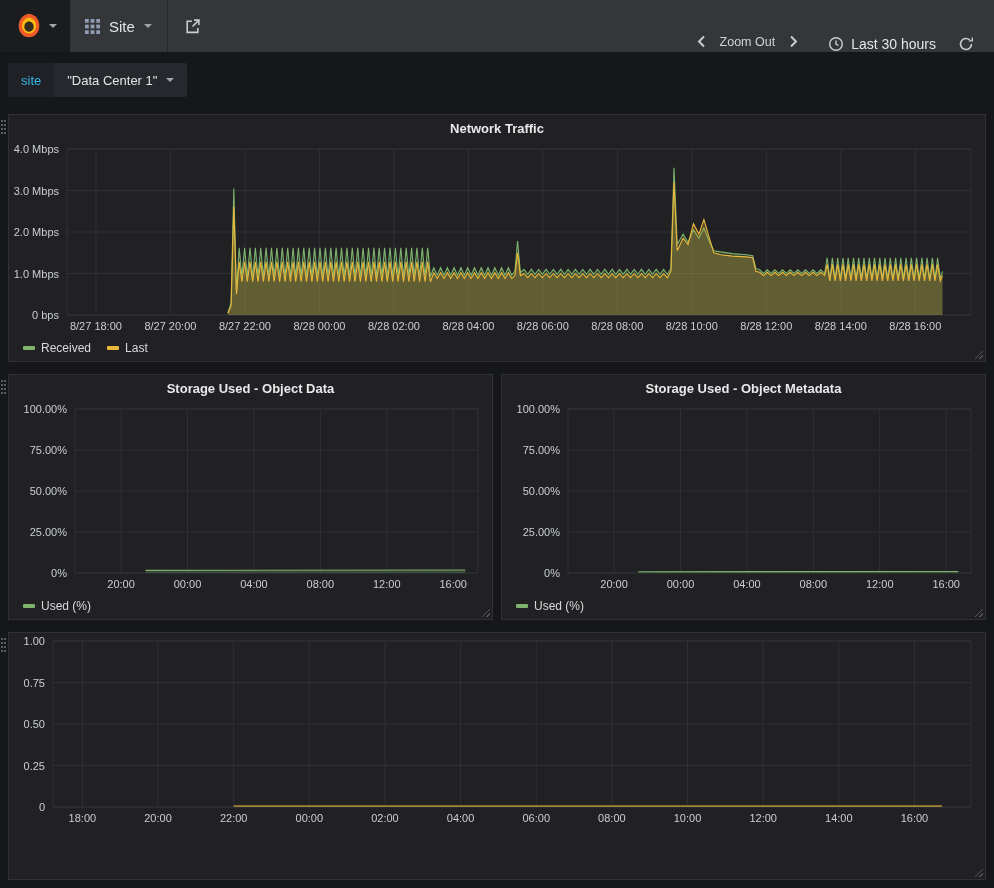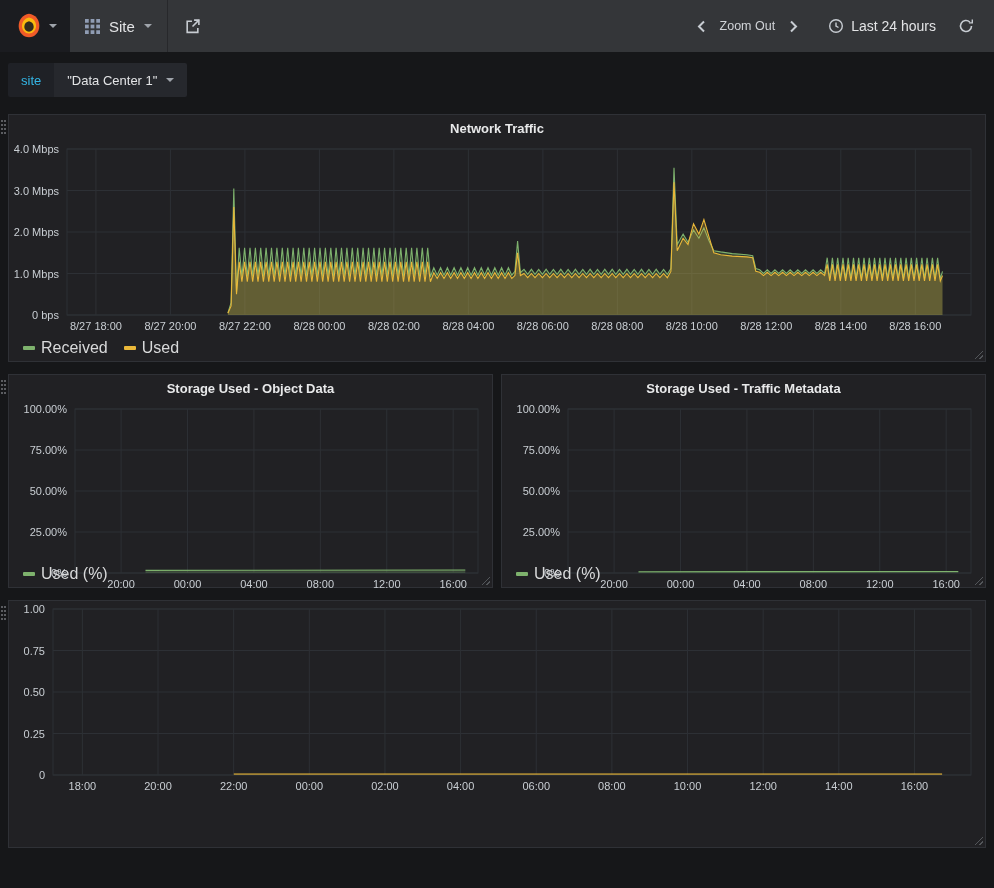--- a/index.html
+++ b/index.html
@@ -6,41 +6,41 @@
   html,body{margin:0;padding:0}
   body{width:994px;height:888px;background:#161719;font-family:"Liberation Sans",sans-serif;color:#d8d9da;overflow:hidden}
 
   
   .navbar{height:52px;background:#343639;display:flex;align-items:stretch}
   .logo-btn{width:70px;background:#1b1c20;display:flex;align-items:center;justify-content:center;gap:5px;cursor:pointer}
   .caret{width:0;height:0;border-left:4px solid transparent;border-right:4px solid transparent;border-top:4px solid #9fa4ab;display:inline-block}
   .nav-item{display:flex;align-items:center;gap:9px;padding:0 15px;cursor:pointer}
   .site-menu{border-right:1px solid #27282b;font-size:15px;color:#e3e4e6}
   .share-btn{padding:0 16px}
-  .nav-right{margin-left:auto;display:flex;align-items:center;padding-right:12px}
+  .nav-right{margin-left:auto;display:flex;align-items:flex-end;padding-right:12px}
   .zoom-group{display:flex;align-items:center;gap:11px;padding:0 12px;font-size:12.5px;color:#d0d3d7}
   .chev{display:flex;align-items:center;cursor:pointer;padding:4px}
   .time-btn{display:flex;align-items:center;gap:7px;padding:0 14px;font-size:14px;cursor:pointer;color:#e3e4e6}
   .refresh-btn{display:flex;align-items:center;padding:0 8px;cursor:pointer}
 
   
   .submenu{padding:11px 8px 0}
   .var-pill{display:inline-flex;height:34px;border-radius:2px;overflow:hidden;cursor:pointer}
   .var-label{background:#1f2126;color:#33b5e5;display:flex;align-items:center;padding:0 13px;font-size:13px}
   .var-value{background:#26282d;display:flex;align-items:center;gap:9px;padding:0 13px;font-size:13px;color:#e3e4e6}
 
   
   .dash{padding:17px 8px 0}
   .row{position:relative;margin-bottom:12px}
   .row2{display:flex;gap:8px}
   .panel{background:#212124;border:1px solid #2f3136;height:248px;display:flex;flex-direction:column;position:relative}
-  .row2 .panel{flex:1;height:214px}
+  .row2 .panel{flex:1;height:246px}
   .panel-title{height:26px;flex:none;display:flex;align-items:center;justify-content:center;font-weight:bold;font-size:13px;color:#e8e9ea;cursor:pointer}
   .chart{flex:1;min-height:0;cursor:crosshair}
-  .legend{flex:none;height:26px;display:flex;align-items:center;gap:16px;padding:0 14px;font-size:16px;color:#d8d9da}
+  .legend{flex:none;height:26px;display:flex;align-items:center;gap:16px;padding:0 14px;font-size:12px;color:#d8d9da}
   .legend-item{display:flex;align-items:center;gap:6px;cursor:pointer}
   .legend-swatch{width:12px;height:4px;border-radius:1px}
   .row-handle{position:absolute;left:-7px;top:6px;width:2px;height:2px;background:#5b5d61;cursor:move;
     box-shadow:0 4px #5b5d61,0 8px #5b5d61,0 12px #5b5d61,3px 0 #5b5d61,3px 4px #5b5d61,3px 8px #5b5d61,3px 12px #5b5d61}
   .grip{position:absolute;right:2px;bottom:2px;width:9px;height:9px;cursor:nwse-resize;
     background:repeating-linear-gradient(-45deg,transparent 0 2px,#53565a 2px 3px);
     clip-path:polygon(100% 0,100% 100%,0 100%)}
 </style>
 </head>
 <body>
@@ -99,21 +99,21 @@
           </svg>
       </span>
     </div>
     <div class="time-btn">
       <span style="display:flex">
         <svg width="16" height="16" viewBox="0 0 16 16" fill="none" stroke="#c7ccd2" stroke-width="1.4">
           <circle cx="8" cy="8" r="6.3"></circle>
           <path d="M8 4.5V8l2.5 1.5"></path>
         </svg>
       </span>
-      <span>Last 24 hours</span>
+      <span>Last 30 hours</span>
     </div>
     <div class="refresh-btn">
       <span style="display:flex">
         <svg width="16" height="16" viewBox="0 0 16 16" fill="none" stroke="#c7ccd2" stroke-width="1.6">
           <path d="M13.5 8a5.5 5.5 0 1 1-1.7-3.97"></path>
           <path d="M14.3 1.5v3.4h-3.4" stroke-width="1.4"></path>
         </svg>
       </span>
     </div>
   </div>
@@ -176,21 +176,21 @@
             <path d="M218.9 174.0L218.9 172.3L222.1 164.9L224.8 66.1L227.5 153.3L230.2 120.9L232.9 140.8L235.6 120.9L238.3 140.8L241.0 120.9L243.7 140.8L246.4 120.9L249.0 140.8L251.7 120.9L254.4 140.8L257.1 120.9L259.8 140.8L262.5 120.9L265.2 140.8L267.9 120.9L270.6 140.8L273.3 120.9L276.0 140.8L278.7 120.9L281.4 140.8L284.1 120.9L286.7 140.8L289.4 120.9L292.1 140.8L294.8 120.9L297.5 140.8L300.2 120.9L302.9 140.8L305.6 120.9L308.3 140.8L311.0 120.9L313.7 140.8L316.4 120.9L319.1 140.8L321.8 120.9L324.5 140.8L327.1 120.9L329.8 140.8L332.5 120.9L335.2 140.8L337.9 120.9L340.6 140.8L343.3 120.9L346.0 140.8L348.7 120.9L351.4 140.8L354.1 120.9L356.8 140.8L359.5 120.9L362.2 140.8L364.9 120.9L367.5 140.8L370.2 120.9L372.9 140.8L375.6 120.9L378.3 140.8L381.0 120.9L383.7 140.8L386.4 120.9L389.1 140.8L391.8 120.9L394.5 140.8L397.2 120.9L399.9 140.8L402.6 120.9L405.2 140.8L407.9 120.9L410.6 140.8L413.3 120.9L416.0 140.8L418.7 120.9L421.4 140.8L424.8 131.7L428.2 137.5L431.6 131.7L435.0 137.5L438.4 131.7L441.7 137.5L445.1 131.7L448.5 137.5L451.9 131.7L455.3 137.5L458.7 131.7L462.1 137.5L465.5 131.7L468.9 137.5L472.3 131.7L475.6 137.5L479.0 131.7L482.4 137.5L485.8 131.7L489.2 137.5L492.6 131.7L496.0 137.5L499.4 131.7L502.8 137.5L505.9 134.6L508.6 111.8L511.4 134.6L515.0 132.5L518.7 136.7L522.4 132.5L526.0 136.7L529.7 132.5L533.4 136.7L537.1 132.5L540.7 136.7L544.4 132.5L548.1 136.7L551.8 132.5L555.4 136.7L559.1 132.5L562.8 136.7L566.4 132.5L570.1 136.7L573.8 132.5L577.5 136.7L581.1 132.5L584.8 136.7L588.5 132.5L592.2 136.7L595.8 132.5L599.5 136.7L603.2 132.5L606.8 136.7L610.5 132.5L614.2 136.7L617.9 132.5L621.5 136.7L625.2 132.5L628.9 136.7L632.5 132.5L636.2 136.7L639.9 132.5L643.6 136.7L647.2 132.5L650.9 136.7L654.6 132.5L658.3 136.7L661.9 130.4L665.0 41.2L668.2 109.7L674.1 97.2L679.0 103.5L684.5 82.7L689.9 93.1L694.9 78.6L699.8 95.2L704.8 111.8L711.6 113.8L723.3 115.1L737.8 115.9L743.7 116.7L746.8 130.4L750.7 131.3L754.5 134.6L758.3 131.3L762.1 134.6L765.9 131.3L769.7 134.6L773.6 131.3L777.4 134.6L781.2 131.3L785.0 134.6L788.8 131.3L792.7 134.6L796.5 131.3L800.3 134.6L804.1 131.3L807.9 134.6L811.7 131.3L815.6 134.6L818.2 123.4L820.8 140.0L823.4 123.4L826.1 140.0L828.7 123.4L831.3 140.0L834.0 123.4L836.6 140.0L839.2 123.4L841.9 140.0L844.5 123.4L847.1 140.0L849.7 123.4L852.4 140.0L855.0 123.4L857.6 140.0L860.3 123.4L862.9 140.0L865.5 123.4L868.1 140.0L870.8 123.4L873.4 140.0L876.0 123.4L878.7 140.0L881.3 123.4L883.9 140.0L886.6 123.4L889.2 140.0L891.8 123.4L894.4 140.0L897.1 123.4L899.7 140.0L902.3 123.4L905.0 140.0L907.6 123.4L910.2 140.0L912.9 123.4L915.5 140.0L918.1 123.4L920.7 140.0L923.4 123.4L926.0 140.0L928.6 123.4L931.3 140.0L933.5 134.6L933.5 174.0Z" fill="#EAB839" fill-opacity="0.26" stroke="none"></path>
             <path d="M218.9 172.3L222.1 164.9L224.8 66.1L227.5 153.3L230.2 120.9L232.9 140.8L235.6 120.9L238.3 140.8L241.0 120.9L243.7 140.8L246.4 120.9L249.0 140.8L251.7 120.9L254.4 140.8L257.1 120.9L259.8 140.8L262.5 120.9L265.2 140.8L267.9 120.9L270.6 140.8L273.3 120.9L276.0 140.8L278.7 120.9L281.4 140.8L284.1 120.9L286.7 140.8L289.4 120.9L292.1 140.8L294.8 120.9L297.5 140.8L300.2 120.9L302.9 140.8L305.6 120.9L308.3 140.8L311.0 120.9L313.7 140.8L316.4 120.9L319.1 140.8L321.8 120.9L324.5 140.8L327.1 120.9L329.8 140.8L332.5 120.9L335.2 140.8L337.9 120.9L340.6 140.8L343.3 120.9L346.0 140.8L348.7 120.9L351.4 140.8L354.1 120.9L356.8 140.8L359.5 120.9L362.2 140.8L364.9 120.9L367.5 140.8L370.2 120.9L372.9 140.8L375.6 120.9L378.3 140.8L381.0 120.9L383.7 140.8L386.4 120.9L389.1 140.8L391.8 120.9L394.5 140.8L397.2 120.9L399.9 140.8L402.6 120.9L405.2 140.8L407.9 120.9L410.6 140.8L413.3 120.9L416.0 140.8L418.7 120.9L421.4 140.8L424.8 131.7L428.2 137.5L431.6 131.7L435.0 137.5L438.4 131.7L441.7 137.5L445.1 131.7L448.5 137.5L451.9 131.7L455.3 137.5L458.7 131.7L462.1 137.5L465.5 131.7L468.9 137.5L472.3 131.7L475.6 137.5L479.0 131.7L482.4 137.5L485.8 131.7L489.2 137.5L492.6 131.7L496.0 137.5L499.4 131.7L502.8 137.5L505.9 134.6L508.6 111.8L511.4 134.6L515.0 132.5L518.7 136.7L522.4 132.5L526.0 136.7L529.7 132.5L533.4 136.7L537.1 132.5L540.7 136.7L544.4 132.5L548.1 136.7L551.8 132.5L555.4 136.7L559.1 132.5L562.8 136.7L566.4 132.5L570.1 136.7L573.8 132.5L577.5 136.7L581.1 132.5L584.8 136.7L588.5 132.5L592.2 136.7L595.8 132.5L599.5 136.7L603.2 132.5L606.8 136.7L610.5 132.5L614.2 136.7L617.9 132.5L621.5 136.7L625.2 132.5L628.9 136.7L632.5 132.5L636.2 136.7L639.9 132.5L643.6 136.7L647.2 132.5L650.9 136.7L654.6 132.5L658.3 136.7L661.9 130.4L665.0 41.2L668.2 109.7L674.1 97.2L679.0 103.5L684.5 82.7L689.9 93.1L694.9 78.6L699.8 95.2L704.8 111.8L711.6 113.8L723.3 115.1L737.8 115.9L743.7 116.7L746.8 130.4L750.7 131.3L754.5 134.6L758.3 131.3L762.1 134.6L765.9 131.3L769.7 134.6L773.6 131.3L777.4 134.6L781.2 131.3L785.0 134.6L788.8 131.3L792.7 134.6L796.5 131.3L800.3 134.6L804.1 131.3L807.9 134.6L811.7 131.3L815.6 134.6L818.2 123.4L820.8 140.0L823.4 123.4L826.1 140.0L828.7 123.4L831.3 140.0L834.0 123.4L836.6 140.0L839.2 123.4L841.9 140.0L844.5 123.4L847.1 140.0L849.7 123.4L852.4 140.0L855.0 123.4L857.6 140.0L860.3 123.4L862.9 140.0L865.5 123.4L868.1 140.0L870.8 123.4L873.4 140.0L876.0 123.4L878.7 140.0L881.3 123.4L883.9 140.0L886.6 123.4L889.2 140.0L891.8 123.4L894.4 140.0L897.1 123.4L899.7 140.0L902.3 123.4L905.0 140.0L907.6 123.4L910.2 140.0L912.9 123.4L915.5 140.0L918.1 123.4L920.7 140.0L923.4 123.4L926.0 140.0L928.6 123.4L931.3 140.0L933.5 134.6" fill="none" stroke="#EAB839" stroke-width="1.1"></path>
           </svg></div>
       <div class="legend">
           <span class="legend-item">
             <span class="legend-swatch" style="background: rgb(126, 178, 109);"></span>
             <span>Received</span>
           </span>
           <span class="legend-item">
             <span class="legend-swatch" style="background: rgb(234, 184, 57);"></span>
-            <span>Used</span>
+            <span>Last</span>
           </span>
         </div>
       <div class="grip"></div>
     </div>
   </div>
 
   <div class="row row2">
     <div class="row-handle"></div>
     <div class="panel">
       <div class="panel-title">Storage Used - Object Data</div>
@@ -223,21 +223,21 @@
           </svg></div>
       <div class="legend">
           <span class="legend-item">
             <span class="legend-swatch" style="background: rgb(126, 178, 109);"></span>
             <span>Used (%)</span>
           </span>
         </div>
       <div class="grip"></div>
     </div>
     <div class="panel">
-      <div class="panel-title">Storage Used - Traffic Metadata</div>
+      <div class="panel-title">Storage Used - Object Metadata</div>
       <div class="chart"><svg width="483" height="192">
             <line x1="66" y1="8" x2="469" y2="8" stroke="#2d3035" stroke-width="1"></line>
             <text x="58" y="12" fill="#c9ced3" font-size="11" text-anchor="end" font-family="Liberation Sans, sans-serif">100.00%</text>
             <line x1="66" y1="49" x2="469" y2="49" stroke="#2d3035" stroke-width="1"></line>
             <text x="58" y="53" fill="#c9ced3" font-size="11" text-anchor="end" font-family="Liberation Sans, sans-serif">75.00%</text>
             <line x1="66" y1="90" x2="469" y2="90" stroke="#2d3035" stroke-width="1"></line>
             <text x="58" y="94" fill="#c9ced3" font-size="11" text-anchor="end" font-family="Liberation Sans, sans-serif">50.00%</text>
             <line x1="66" y1="131" x2="469" y2="131" stroke="#2d3035" stroke-width="1"></line>
             <text x="58" y="135" fill="#c9ced3" font-size="11" text-anchor="end" font-family="Liberation Sans, sans-serif">25.00%</text>
             <line x1="66" y1="172" x2="469" y2="172" stroke="#2d3035" stroke-width="1"></line>

